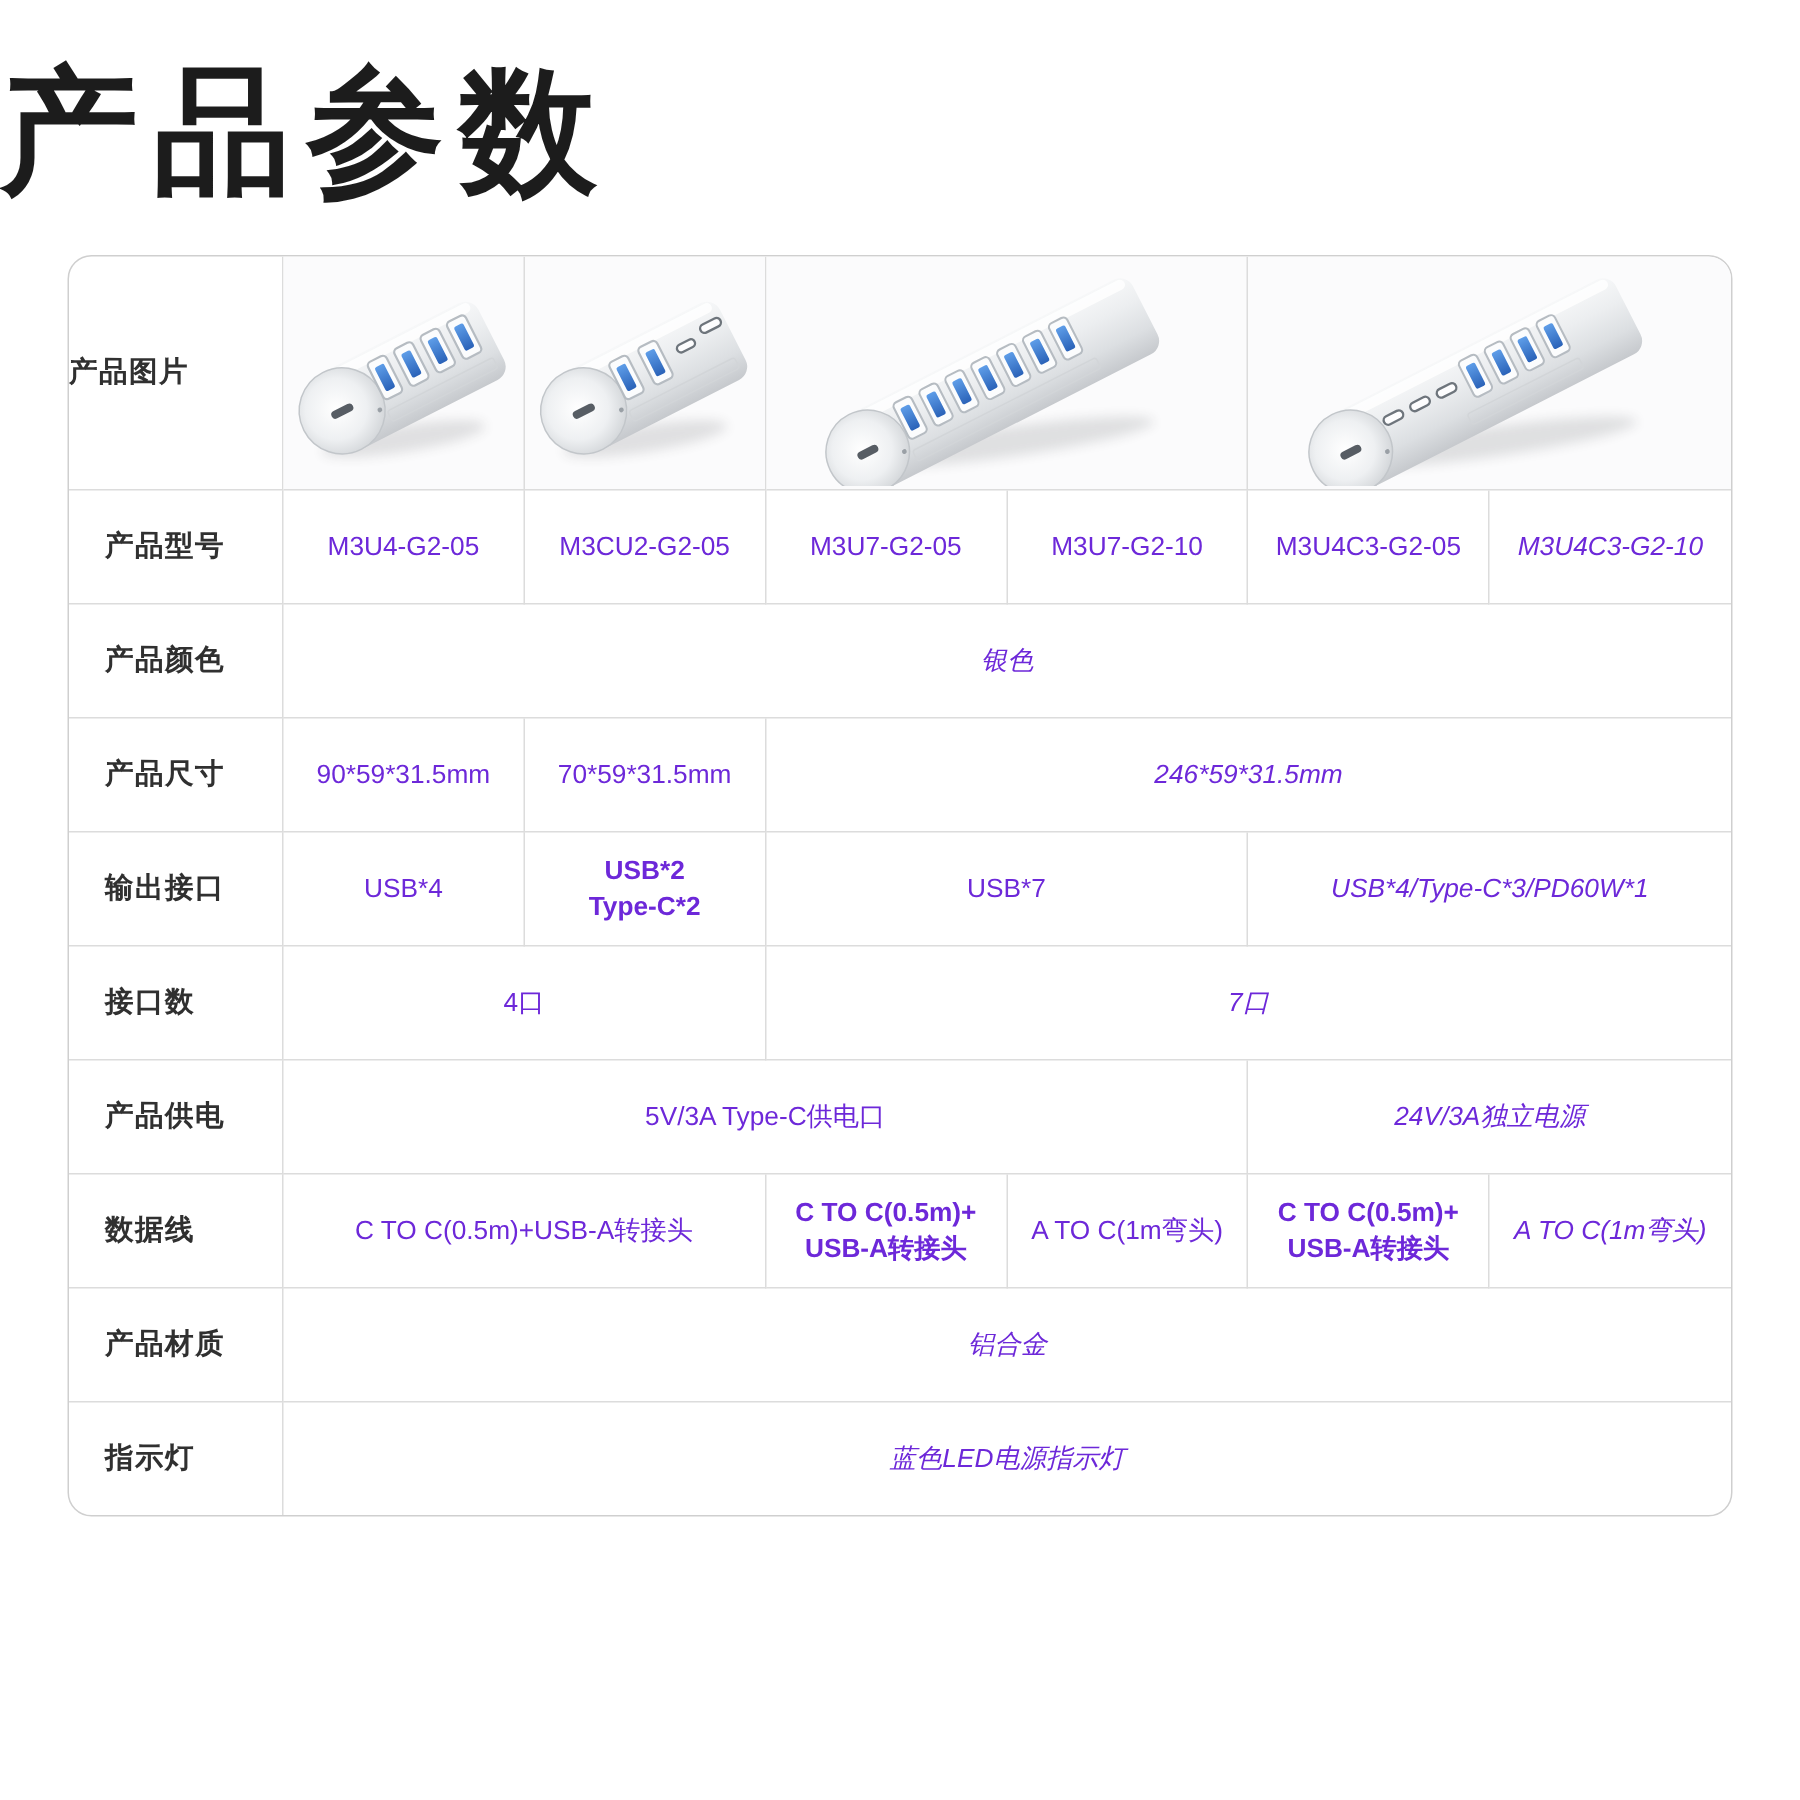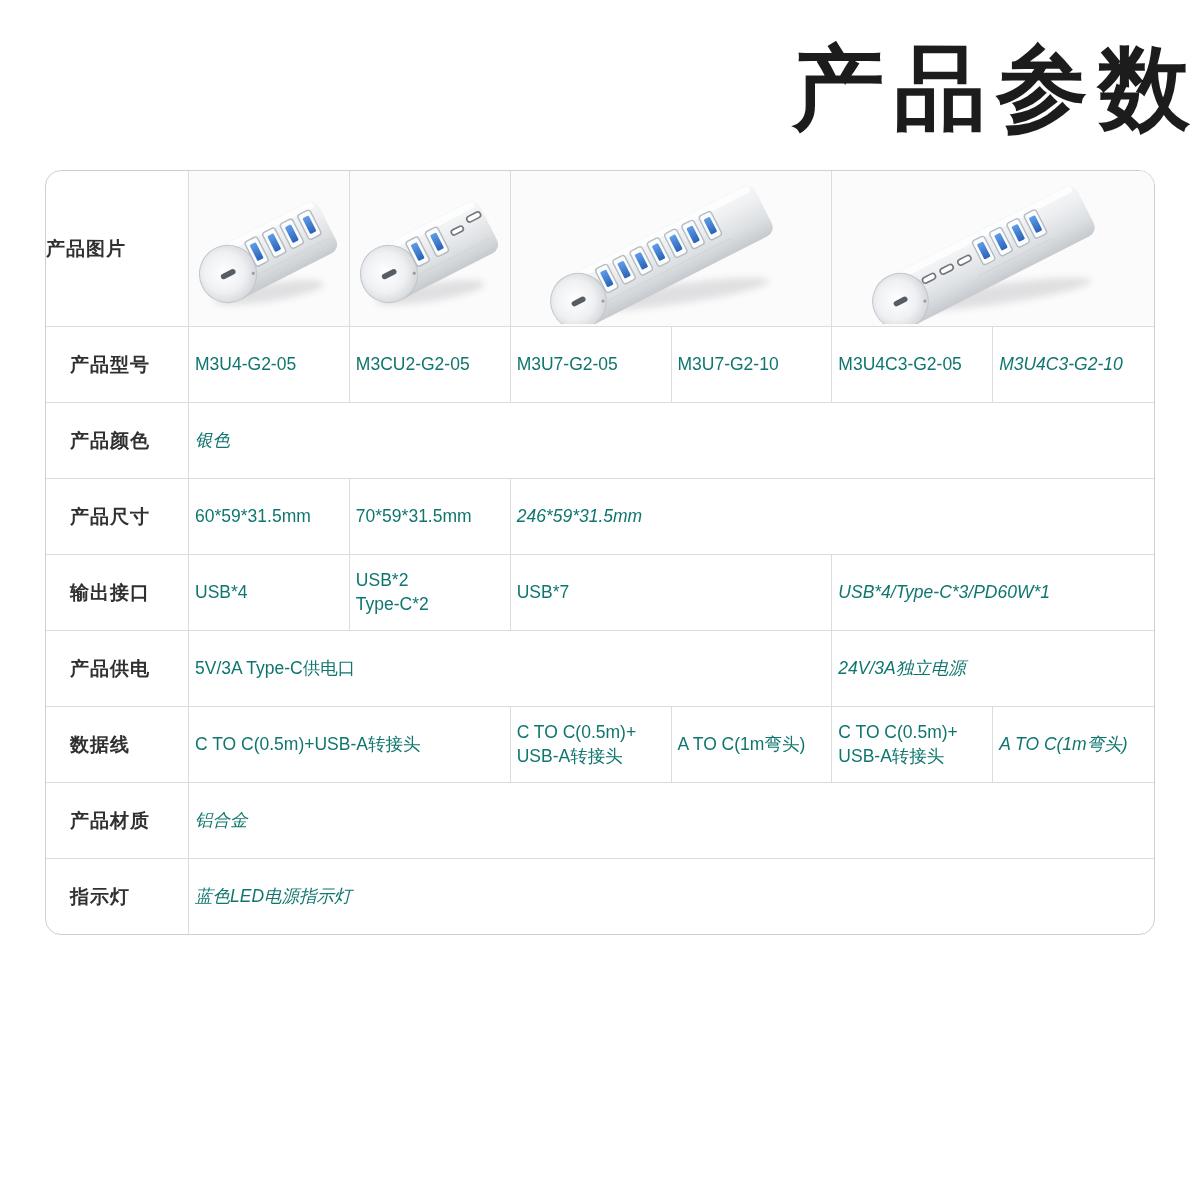--- a/index.html
+++ b/index.html
@@ -3,21 +3,21 @@
 <meta charset="utf-8">
 <style>
   html,body{margin:0;padding:0;}
   body{
     width:1200px;height:1200px;overflow:hidden;background:#ffffff;
     font-family:"Liberation Sans","DejaVu Sans",sans-serif;
     -webkit-font-smoothing:antialiased;
   }
   .title{
     margin:42px 0 0 0;
-    text-align:right;
+    text-align:left;
     font-size:92px;
     font-weight:900;
     letter-spacing:10px;
     color:#1c1c1c;
     line-height:1.0;
   }
   .table-wrap{
     position:absolute;
     left:45px;top:170px;
     width:1108px;
@@ -29,42 +29,42 @@
   table.spec{
     border-collapse:separate;border-spacing:0;
     table-layout:fixed;width:100%;
   }
   col.c-label{width:143px;}
   col.c-data{width:160.8px;}
   td{
     border-right:1px solid #dcdcdc;
     border-bottom:1px solid #dcdcdc;
     vertical-align:middle;
-    text-align:left;
-    color:#0f766e;
+    text-align:center;
+    color:#6d28d9;
     font-size:17.5px;
     padding:6px 6px;
     line-height:1.35;
   }
   td:last-child{border-right:none;font-style:italic;}
   tr:last-child td{border-bottom:none;}
   td.label{
     text-align:left;
     padding-left:24px;
     font-weight:700;
     font-size:19px;
     color:#303030;
     letter-spacing:1px;
     margin-left:16px;
   }
   tr.r td{height:63px;}
   tr.r-img td{height:155px;padding:0;}
   td.img-cell{background:#fbfbfc;}
   td.img-cell svg{display:block;margin:0 auto;}
-  .pre{white-space:pre-line;}
+  .pre{white-space:pre-line;font-weight:bold;}
 </style>
 </head>
 <body>
 
 <svg width="0" height="0" style="position:absolute" aria-hidden="true">
   <defs>
     <linearGradient id="bodyGrad" x1="0" y1="0" x2="0" y2="1">
       <stop offset="0%" stop-color="#f7f8f9"></stop>
       <stop offset="35%" stop-color="#eceef0"></stop>
       <stop offset="70%" stop-color="#dcdfe2"></stop>
@@ -220,35 +220,40 @@
       </tr>
 
 
       <tr class="r">
         <td class="label">产品颜色</td>
         <td colspan="6">银色</td>
       </tr>
 
       <tr class="r">
         <td class="label">产品尺寸</td>
-        <td>60*59*31.5mm</td>
+        <td>90*59*31.5mm</td>
         <td>70*59*31.5mm</td>
         <td colspan="4">246*59*31.5mm</td>
       </tr>
 
 
       <tr class="r">
         <td class="label">输出接口</td>
         <td>USB*4</td>
         <td class="pre">USB*2
 Type-C*2</td>
         <td colspan="2">USB*7</td>
         <td colspan="2">USB*4/Type-C*3/PD60W*1</td>
       </tr>
 
+      <tr class="r">
+        <td class="label">接口数</td>
+        <td colspan="2">4口</td>
+        <td colspan="4">7口</td>
+      </tr>
 
 
       <tr class="r">
         <td class="label">产品供电</td>
         <td colspan="4">5V/3A Type-C供电口</td>
         <td colspan="2">24V/3A独立电源</td>
       </tr>
 
       <tr class="r">
         <td class="label">数据线</td>

